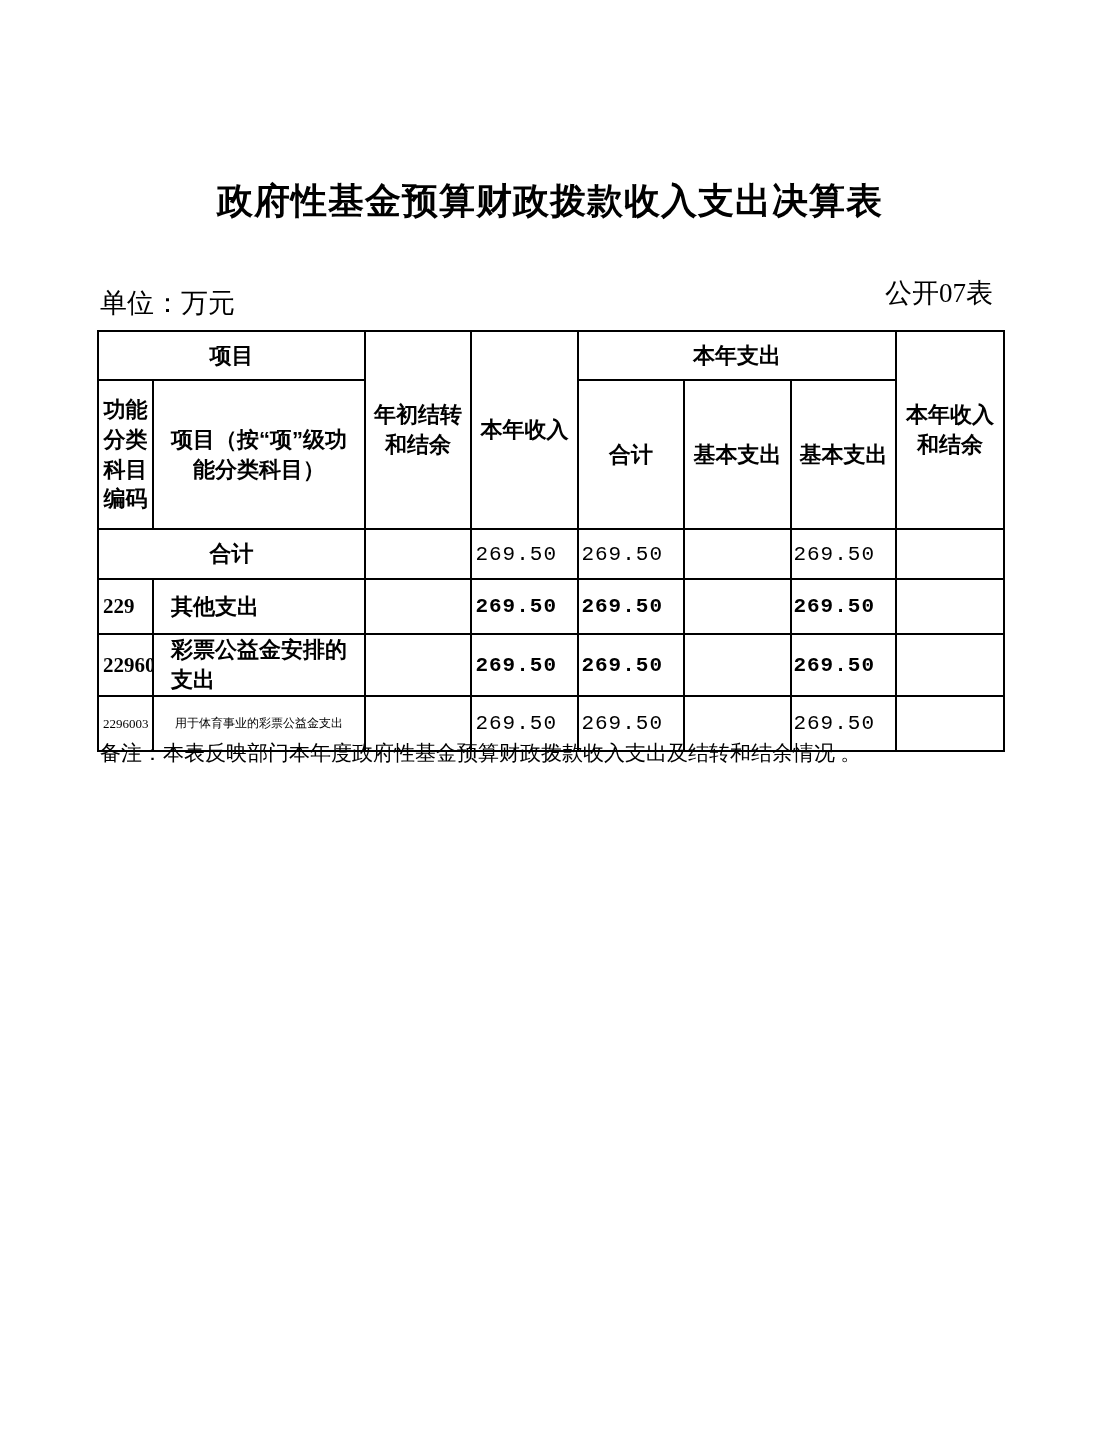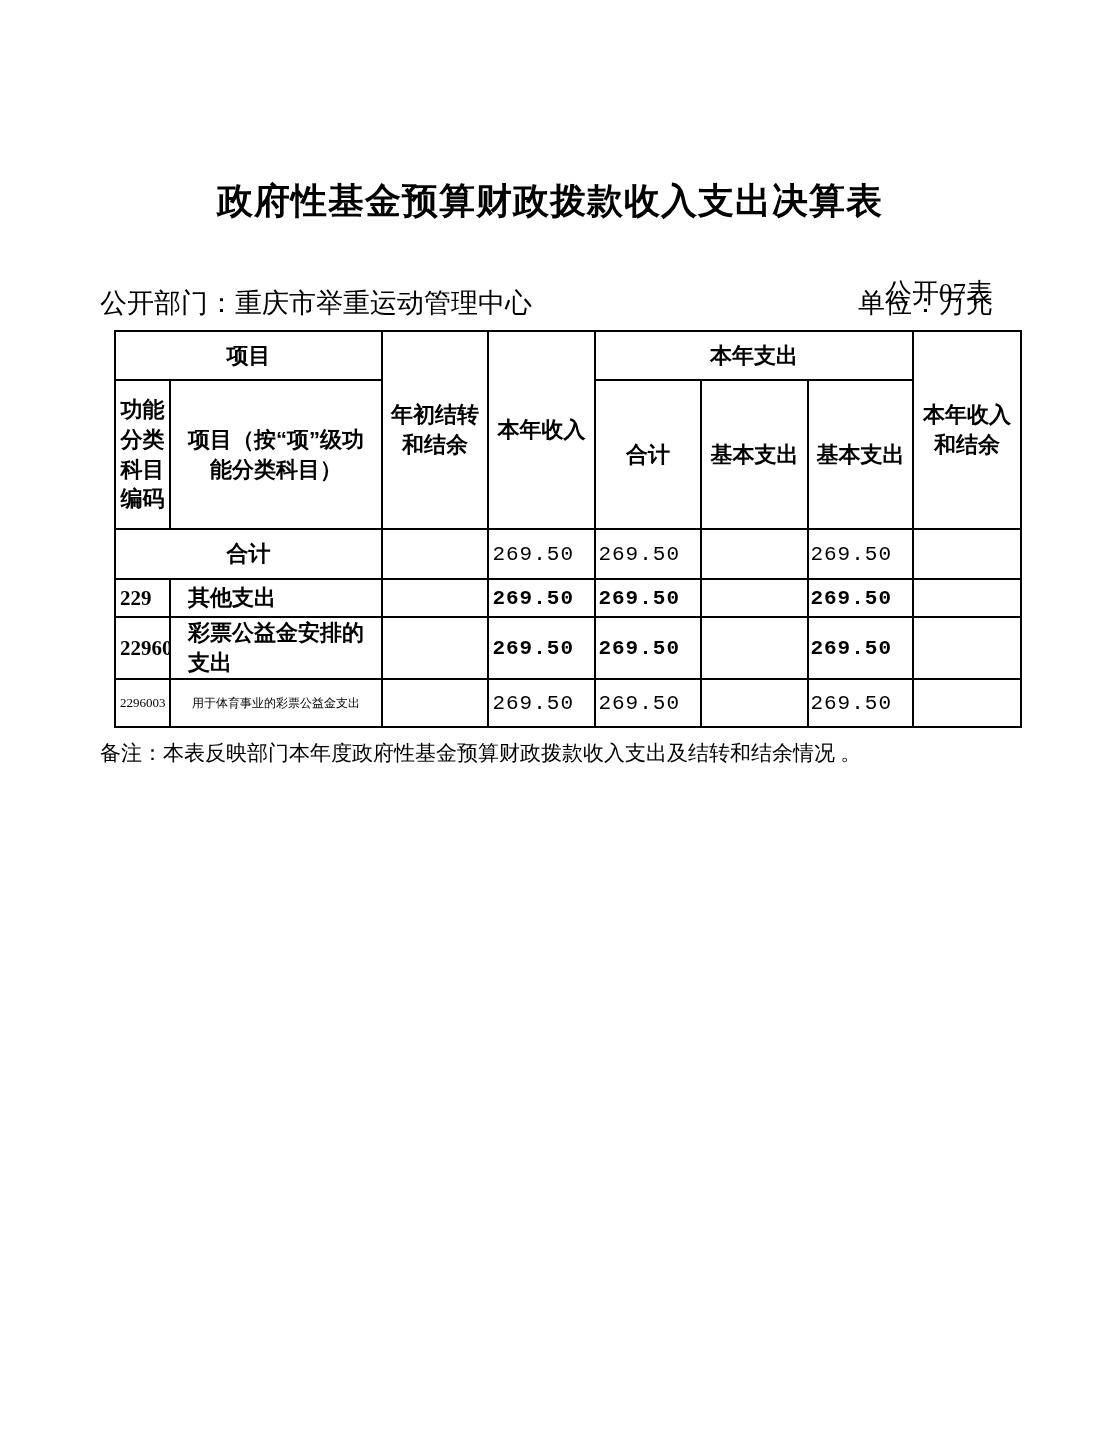--- a/index.html
+++ b/index.html
@@ -45,42 +45,41 @@
     font-size: 27px;
     line-height: 1.1;
   }
   table.fiscal {
     position: absolute;
     top: 330px;
     left: 97px;
     width: 906px;
     border-collapse: collapse;
     table-layout: fixed;
-    margin-left: 17px;
   }
   table.fiscal th, table.fiscal td {
     border: 2px solid #000000;
     vertical-align: middle;
     overflow: hidden;
   }
   table.fiscal th {
     font-family: "Liberation Sans", sans-serif;
     font-weight: bold;
     font-size: 22px;
     text-align: center;
     white-space: pre-line;
     line-height: 1.35;
     padding: 0 2px;
   }
   tr.hrow1 { height: 49px; }
   tr.hrow2 { height: 149px; }
   tr.row-sum { height: 50px; }
-  tr.row-l1 { height: 38px; }
+  tr.row-l1 { height: 55px; }
   tr.row-l2 { height: 49px; }
-  tr.row-l3 { height: 48px; }
+  tr.row-l3 { height: 55px; }
   td.num {
     text-align: right;
     padding-right: 20px;
     font-family: Liberation Mono, monospace;
     font-size: 21px;
     letter-spacing: 1px;
     font-weight: normal;
   }
   tr.bold-row td.num { font-weight: bold; }
   td.code {
@@ -124,21 +123,20 @@
   }
 </style>
 </head>
 <body>
 
 <div class="doc-title">政府性基金预算财政拨款收入支出决算表</div>
 
 <div class="table-code">公开07表</div>
 
 <div class="meta-row">
-  <span>公开部门：重庆市举重运动管理中心</span>
   <span>单位：万元</span>
 </div>
 
 <table class="fiscal">
   <colgroup>
     <col style="width:55px">
     <col style="width:212px">
     <col style="width:106px">
     <col style="width:107px">
     <col style="width:106px">

